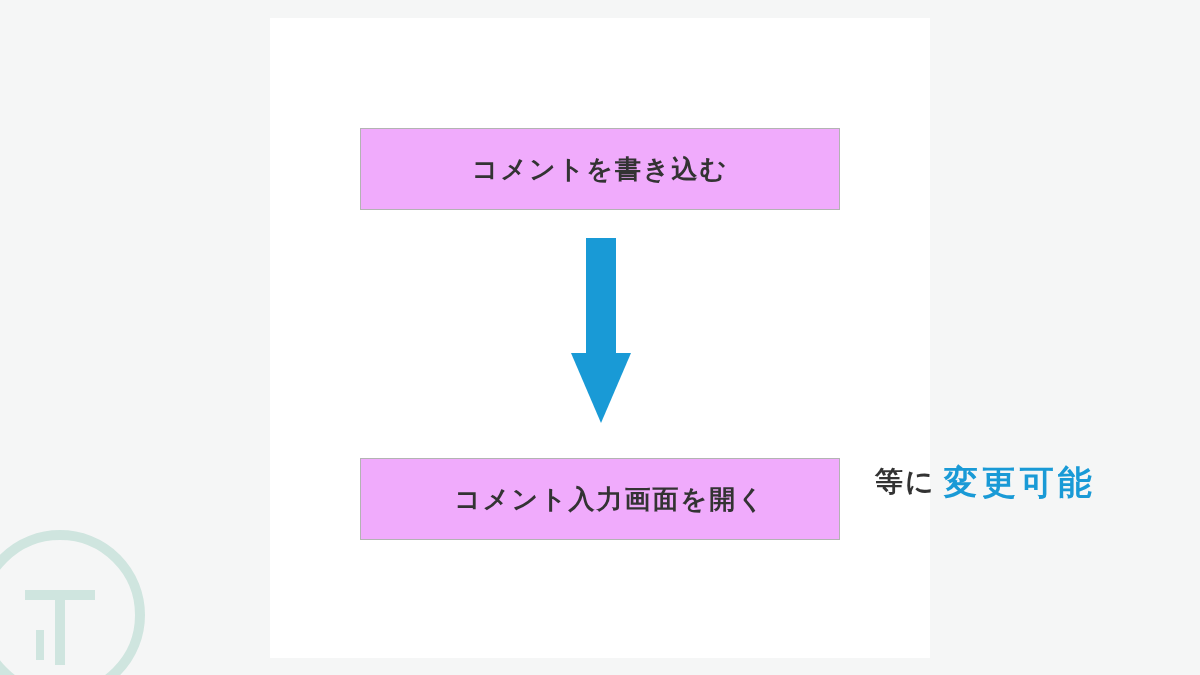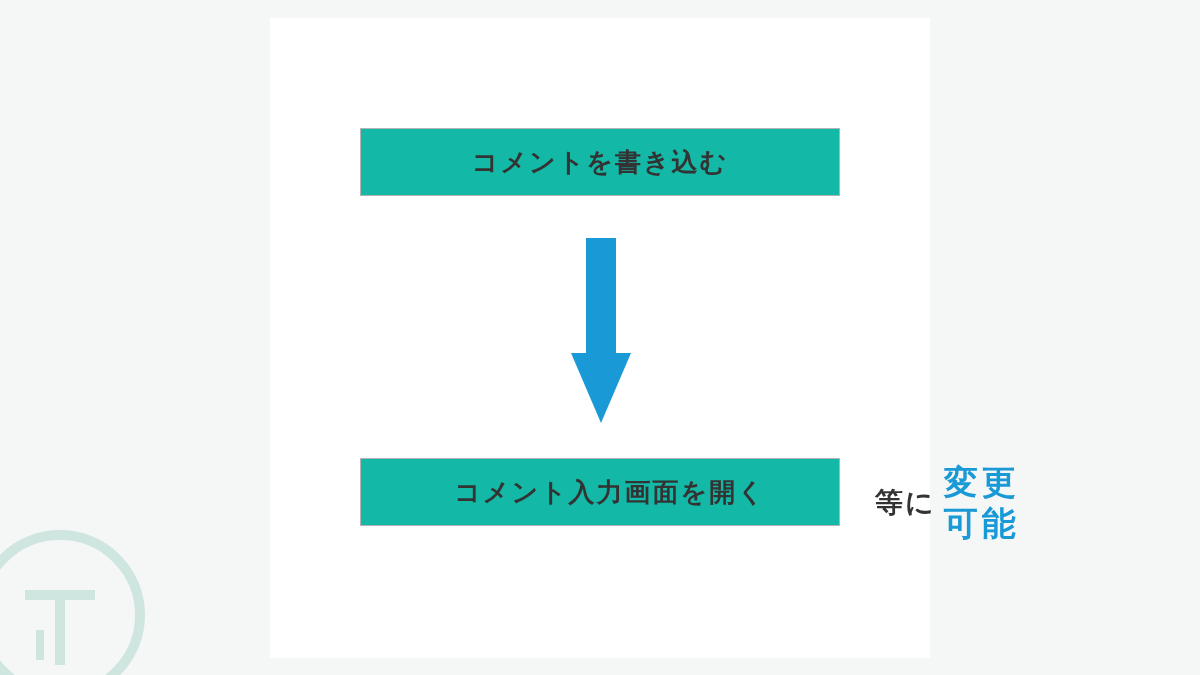--- a/index.html
+++ b/index.html
@@ -19,22 +19,22 @@
       position: absolute;
       left: 270px;
       top: 18px;
       width: 660px;
       height: 640px;
       background: #ffffff;
     }
     .box {
       position: relative;
       width: 480px;
-      height: 68px;
-      background: #14b8a6;
+      height: 82px;
+      background: #f0abfc;
       border: 1px solid #b3b3b3;
       display: flex;
       align-items: center;
       justify-content: center;
       font-size: 26px;
       font-weight: 700;
       color: #333333;
       letter-spacing: 2px;
     }
     .box-top {
@@ -64,21 +64,21 @@
       gap: 8px;
     }
     .side-text-black {
       font-size: 28px;
       font-weight: 600;
       color: #333333;
       letter-spacing: 2px;
     }
     .side-text-blue {
       display: flex;
-      flex-direction: column;
+      flex-direction: row;
       line-height: 1.2;
     }
     .blue-line {
       font-size: 34px;
       font-weight: 700;
       color: #199ad6;
       letter-spacing: 4px;
     }
     .logo {
       position: absolute;

